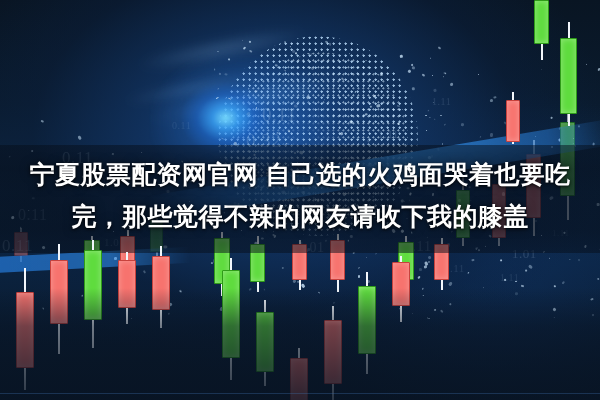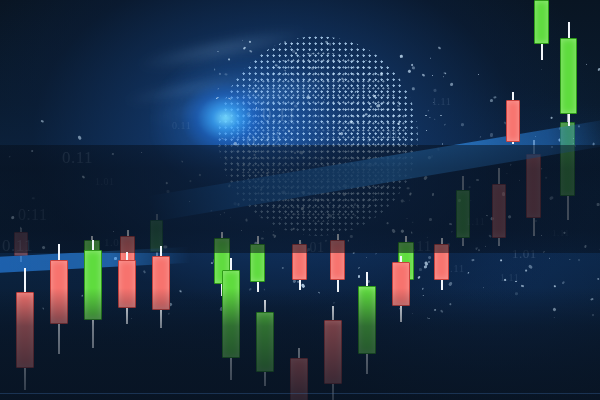--- a/index.html
+++ b/index.html
@@ -639,14 +639,15 @@
       </div>
       <div class="candle down" style="left: 392px; top: 256px; width: 18px; height: 66px;">
         <div class="wick"></div>
         <div class="body" style="top: 6px; height: 42px;"></div>
       </div>
     </div>
 
   <div class="floor"></div>
   <div class="floor-line"></div>
 
+  <div class="headline">宁夏股票配资网官网 自己选的火鸡面哭着也要吃完，那些觉得不辣的网友请收下我的膝盖</div>
 
 </div>
 
 </body></html>

